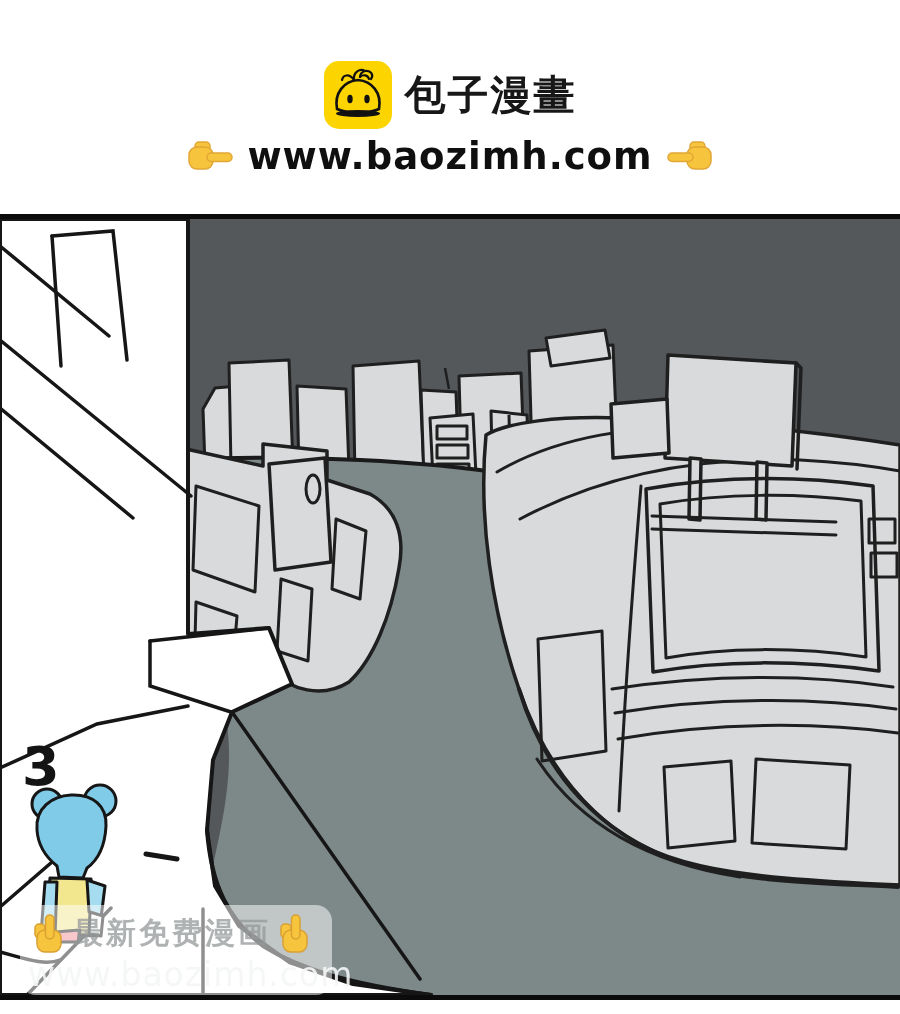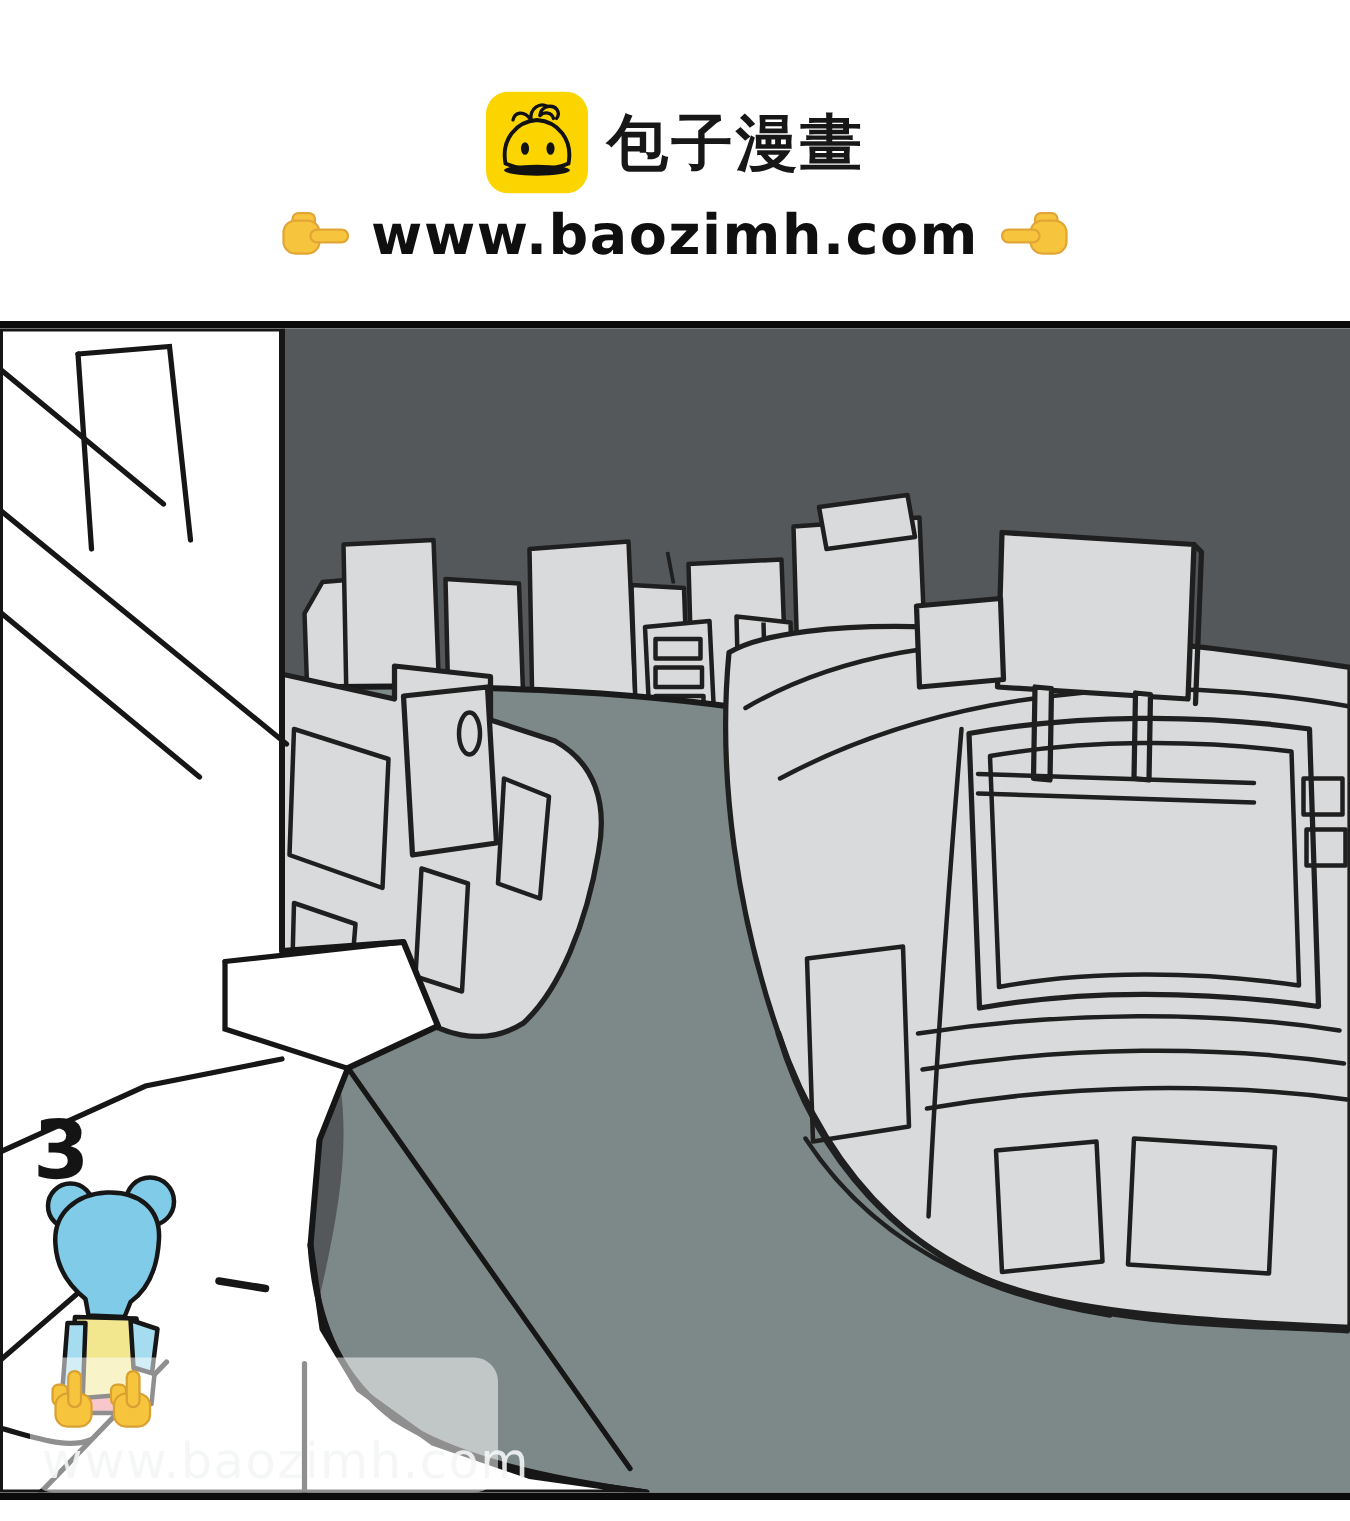--- a/index.html
+++ b/index.html
@@ -171,20 +171,21 @@
 
   <div class="watermark">
     <div class="wm-row1">
       <svg width="30" height="40" viewBox="0 0 30 40">
         <g fill="#f7c53d" stroke="#d9a032" stroke-width="1.5">
           <rect x="1" y="10" width="10" height="14" rx="4"></rect>
           <rect x="3" y="16" width="24" height="22" rx="8" transform="rotate(0)"></rect>
           <rect x="11.5" y="1" width="8.5" height="24" rx="4.2"></rect>
         </g>
       </svg>
+      <span class="wm-title">最新免费漫画</span>
       <svg width="30" height="40" viewBox="0 0 30 40">
         <g fill="#f7c53d" stroke="#d9a032" stroke-width="1.5">
           <rect x="1" y="10" width="10" height="14" rx="4"></rect>
           <rect x="3" y="16" width="24" height="22" rx="8"></rect>
           <rect x="11.5" y="1" width="8.5" height="24" rx="4.2"></rect>
         </g>
       </svg>
     </div>
     <div class="wm-url wm-row2">www.baozimh.com</div>
   </div>

